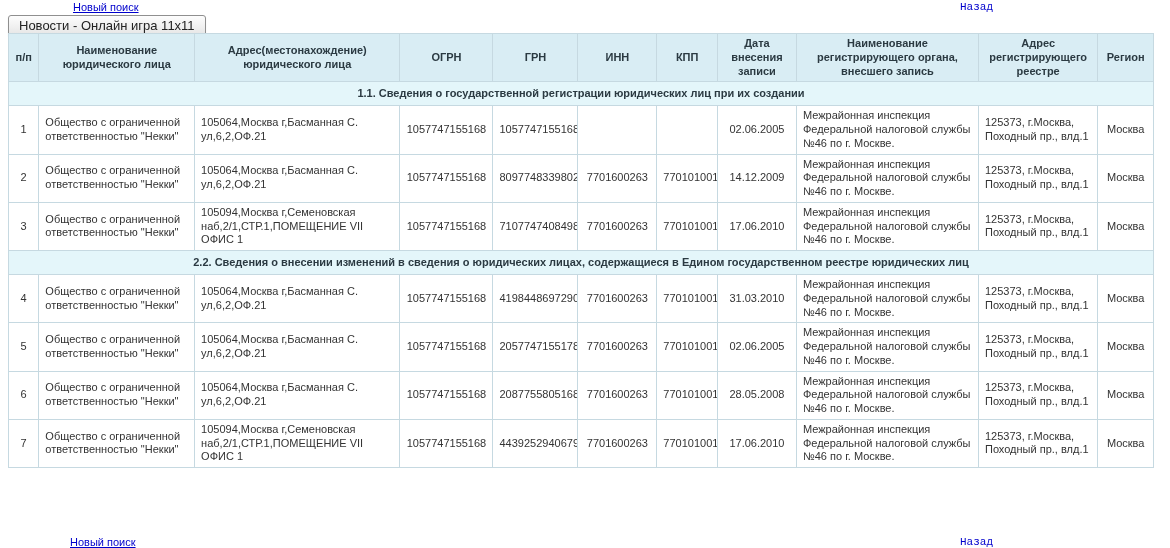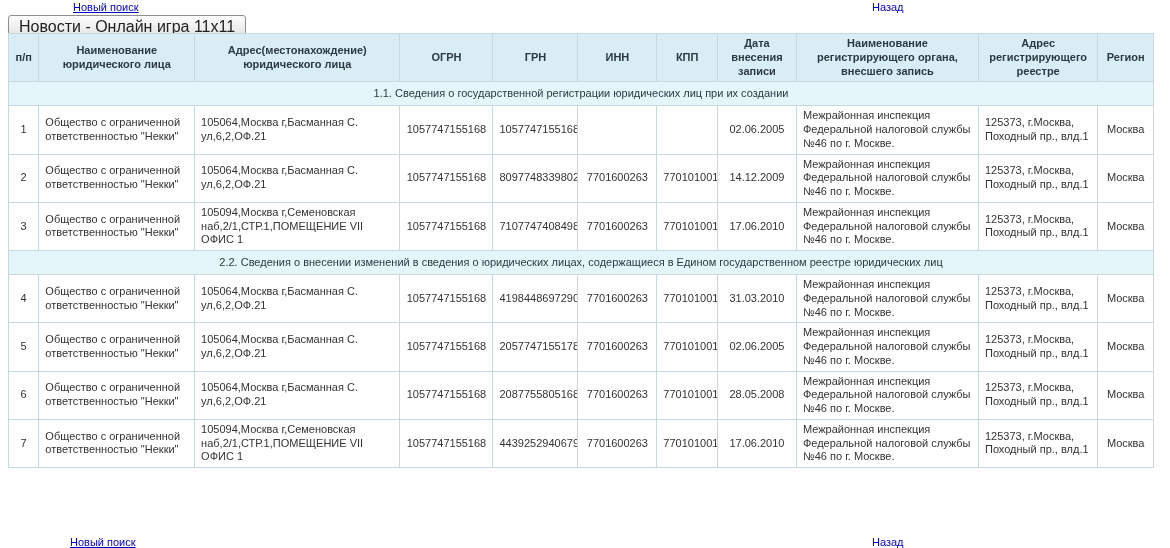--- a/index.html
+++ b/index.html
@@ -10,32 +10,32 @@
     font-family:"Liberation Sans", sans-serif;
     font-size:11px;
     color:#333333;
   }
   .page { position:relative; width:1170px; height:548px; overflow:hidden; }
 
   
   .linkbar { position:relative; height:16px;margin-left:48px; }
   .linkbar a { color:#0000cc; cursor:pointer; }
   .lnk-new { position:absolute; left:25px; top:1px; text-decoration:underline; }
-  .lnk-back { position:absolute; left:824px; top:1px; text-decoration:none; }
+  .lnk-back { position:absolute; left:912px; top:1px; text-decoration:none;font-family:Liberation Mono, monospace; }
   .linkbar.bottom { margin-top:6px; }
   .linkbar.bottom .lnk-new { left:22px; }
 
   
   .news-btn {
     position:absolute; left:8px; top:15px;
     height:22px; padding:2px 10px 3px 10px;
     background:linear-gradient(#fdfdfd,#f2f2f2 45%,#e4e4e4);
     border:1px solid #8f8f8f;
     border-radius:3px;
-    font-size:16px; color:#222;
+    font-size:13px; color:#222;
     box-shadow:0 1px 1px rgba(0,0,0,0.15);
     cursor:pointer;
     font-family:"Liberation Sans", sans-serif;
   }
 
   
   table.reg {
     position:absolute; left:8px; top:33px;
     width:1146px;
     border-collapse:collapse;
@@ -51,21 +51,21 @@
   }
   table.reg thead th {
     background:#d9edf4;
     font-weight:bold;
     text-align:center;
     height:44px;
     color:#2b3a42;
   }
   tr.section-row td {
     background:#e4f6fa;
-    font-weight:normal;
+    font-weight:bold;
     text-align:center;
     height:24px;
     color:#2b3a42;
   }
   tr.data-row td { background:#ffffff; height:48px; }
   td.c-mid { text-align:center; }
   td.c-left { text-align:left; }
 </style>
 </head>
 <body>

